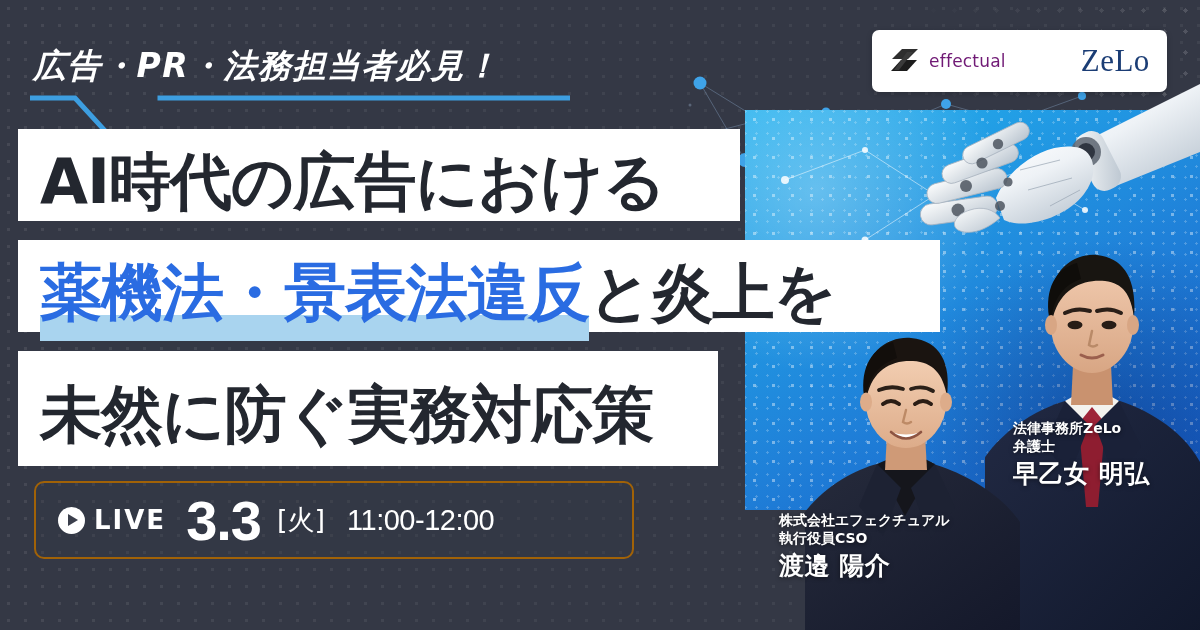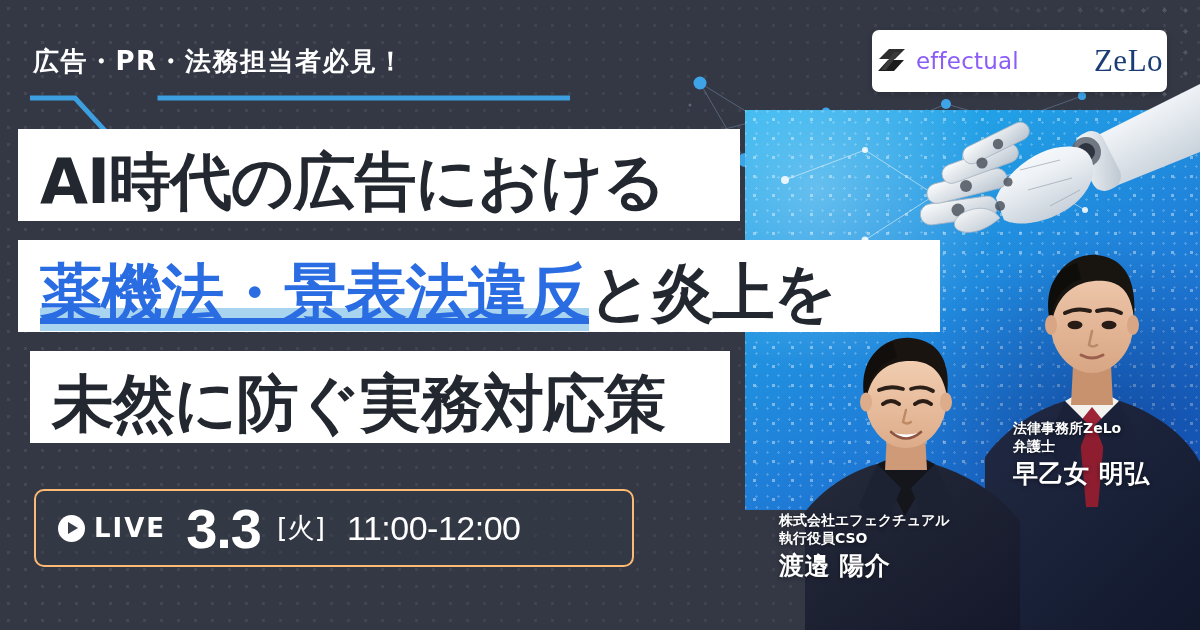--- a/index.html
+++ b/index.html
@@ -79,79 +79,78 @@
     width:295px; height:62px;
     background:#ffffff;
     border-radius:7px;
     display:flex; align-items:center; justify-content:center;
     gap:38px;
     box-shadow:0 2px 6px rgba(0,0,0,0.18);
     z-index:8;
   }
   .logo-effectual { display:flex; align-items:center; gap:9px; }
   .eff-text {
-    font-size:23px; color:#8b5cf6; letter-spacing:0.2px;
+    font-size:17px; color:#701a75; letter-spacing:0.2px;
     font-family:"DejaVu Sans", sans-serif; font-weight:400;
   }
   .zelo-text {
     font-family:"Liberation Serif", serif;
     font-size:31px; color:#1b3d75; letter-spacing:0.5px;margin-left:37px;
   }
 
   
   .eyebrow {
     position:absolute; left:33px; top:44px;
-    font-size:26px; font-weight:700; color:#ffffff;
+    font-size:33px; font-weight:700; color:#ffffff;
     letter-spacing:1.5px;
     font-family:"DejaVu Sans", sans-serif;
+    font-style:italic;
     z-index:7; white-space:nowrap;text-align:center;
   }
   .eyebrow-rule { position:absolute; left:30px; top:92px; z-index:6; }
 
   
   .band {
     position:absolute;
     background:#ffffff;
     display:flex; align-items:center;
     z-index:7;
     padding-left:22px;
     white-space:nowrap;
   }
   .band1 { left:18px; top:129px; height:92px; width:722px; }
   .band2 { left:18px; top:240px; height:92px; width:922px; }
-  .band3 { left:30px; top:351px; height:92px; width:700px; }
+  .band3 { left:18px; top:351px; height:115px; width:700px; }
 
   .hl {
     font-family:"DejaVu Sans", sans-serif;
     font-weight:700;
     font-size:62px;
     color:#23272f;
     letter-spacing:-1px;
     line-height:1;
     margin-top:13px;
   }
   .hl .blue { color:#2a6ce2; }
   .hl .marker {
     background:linear-gradient(to top, #a9d4ef 0%, #a9d4ef 30%, rgba(169,212,239,0) 30%);
-    padding-bottom:2px;
-    text-decoration:underline;
+    padding-bottom:12px;
   }
 
   
   .livebadge {
     position:absolute; left:34px; top:481px;
     width:600px; height:78px;
-    border:2px solid #fdba74;
+    border:2px solid #a16207;
     border-radius:10px;
     display:flex; align-items:center;
     padding-left:22px;
     gap:14px;
     z-index:7;
     background:rgba(52,56,69,0.35);
-    margin-top:8px;
   }
   .live-pill { display:flex; align-items:center; gap:9px; }
   .play-circle {
     width:27px; height:27px; border-radius:50%;
     background:#ffffff;
     display:flex; align-items:center; justify-content:center;
   }
   .play-tri {
     width:0;height:0;
     border-left:10px solid #3b3f4c;
@@ -168,21 +167,21 @@
     color:#ffffff; font-size:56px; font-weight:700;
     font-family:"Liberation Sans", sans-serif;
     letter-spacing:-1px; margin-left:6px;
   }
   .date-dow {
     color:#ffffff; font-size:27px; font-weight:400;
     font-family:"DejaVu Sans", sans-serif;
     margin-left:2px;
   }
   .date-time {
-    color:#ffffff; font-size:34px; font-weight:400;
+    color:#ffffff; font-size:29px; font-weight:400;
     font-family:"Liberation Sans", sans-serif;
     letter-spacing:-0.5px; margin-left:8px;
   }
 
   
   .credit {
     position:absolute; z-index:9;
     color:#ffffff;
     font-family:"DejaVu Sans", sans-serif;
     text-shadow:0 1px 4px rgba(0,0,0,0.55);

